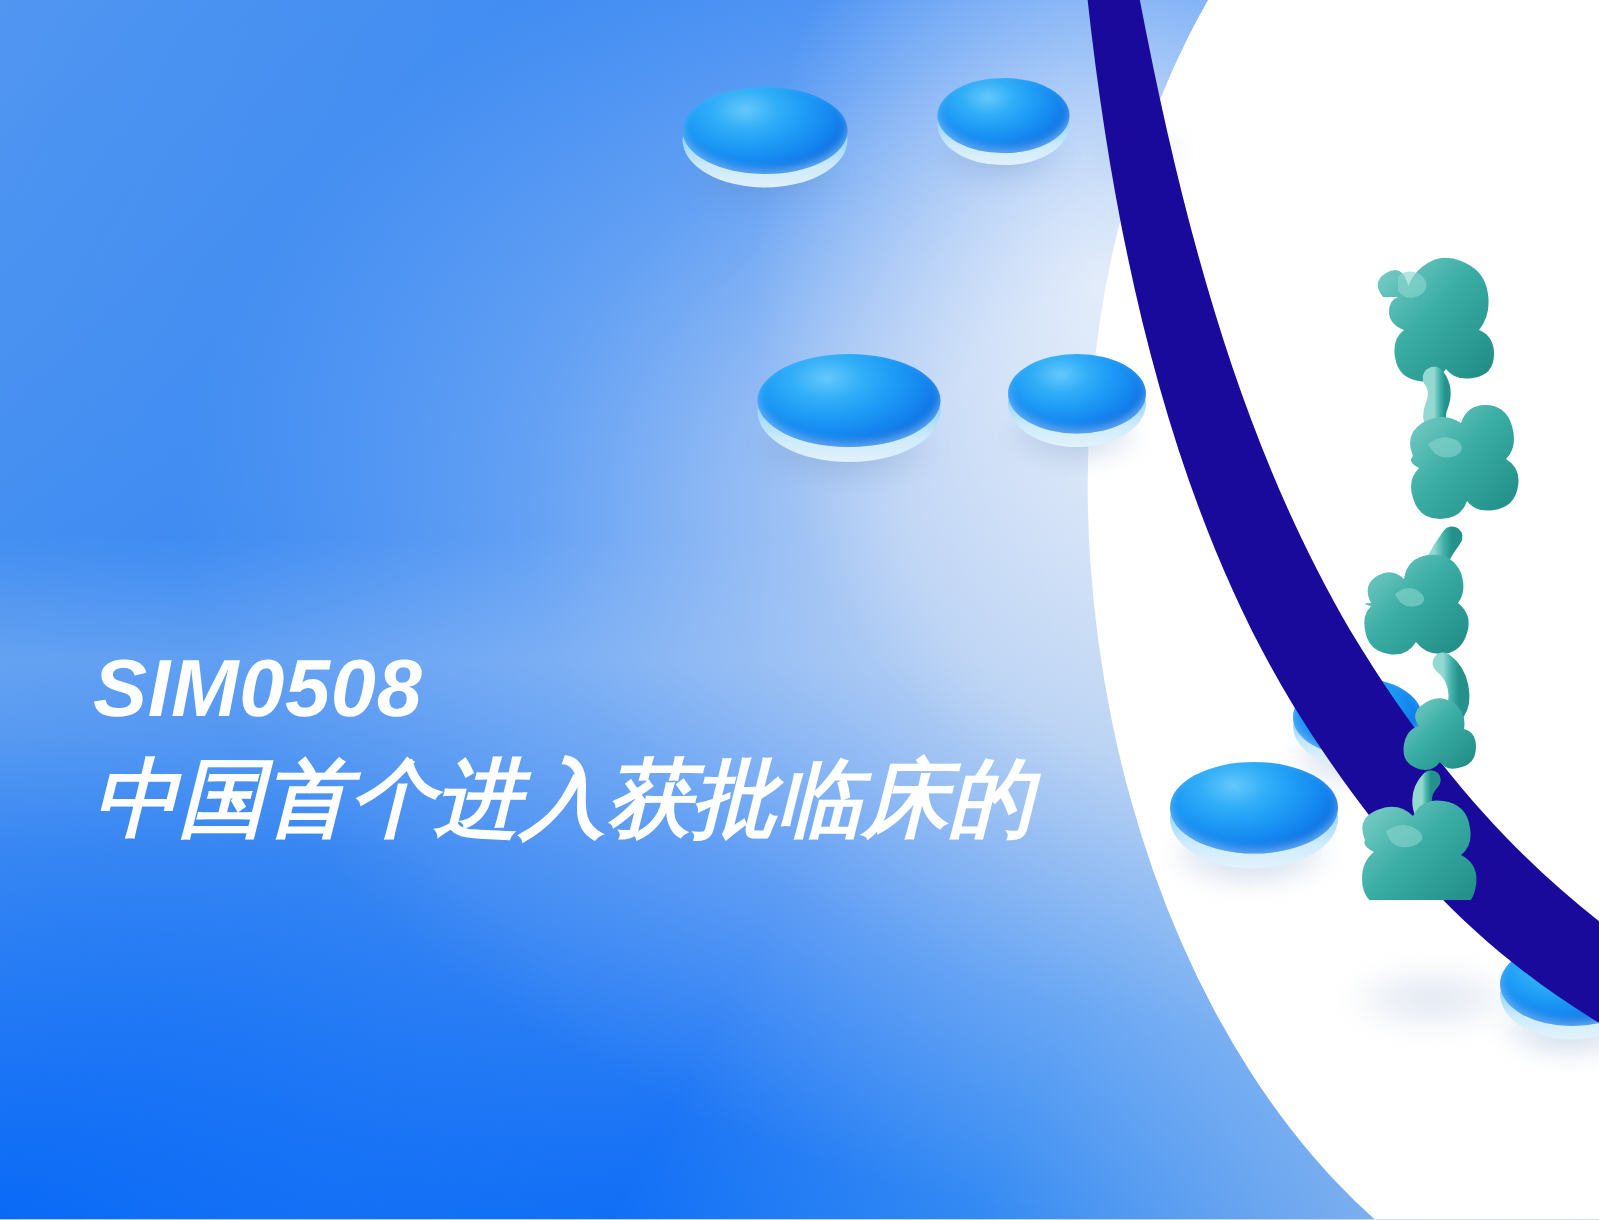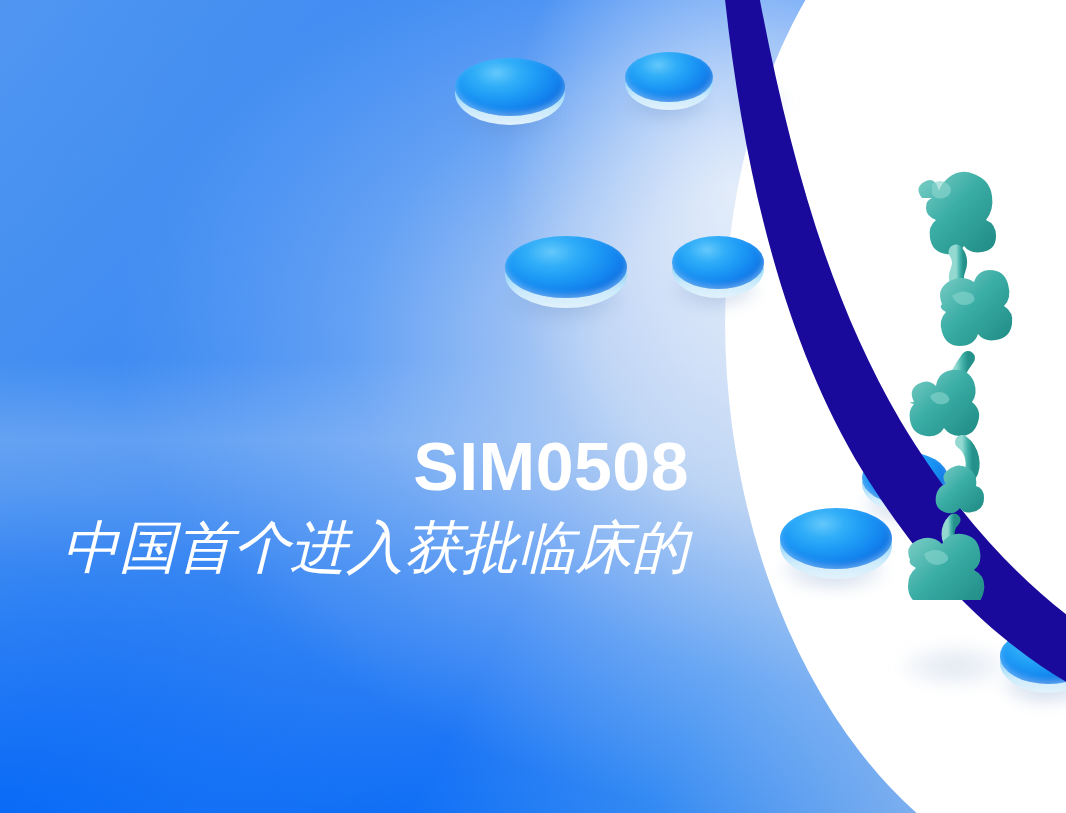--- a/index.html
+++ b/index.html
@@ -98,32 +98,32 @@
   .protein svg{ display:block; width:100%; height:100%; }
 
   
   .title-block{
     position:absolute;
     left:62px; top:432px;
     z-index:9;
     color:#ffffff;
   }
   .t-main{
-    font-size:68px;
+    font-size:54px;
     font-weight:bold;
+    font-style:italic;
     letter-spacing:0.5px;
     line-height:1.0;
     margin:0 0 10px 0;
     white-space:nowrap;
-    text-align:right;
   }
   .t-sub{
     font-size:57px;
     font-style:italic;
-    font-weight:400;
+    font-weight:700;
     line-height:1.32;
     margin:0;
     white-space:nowrap;
     letter-spacing:0px;
   }
 </style>
 </head>
 <body>
 
 <div class="stage">

